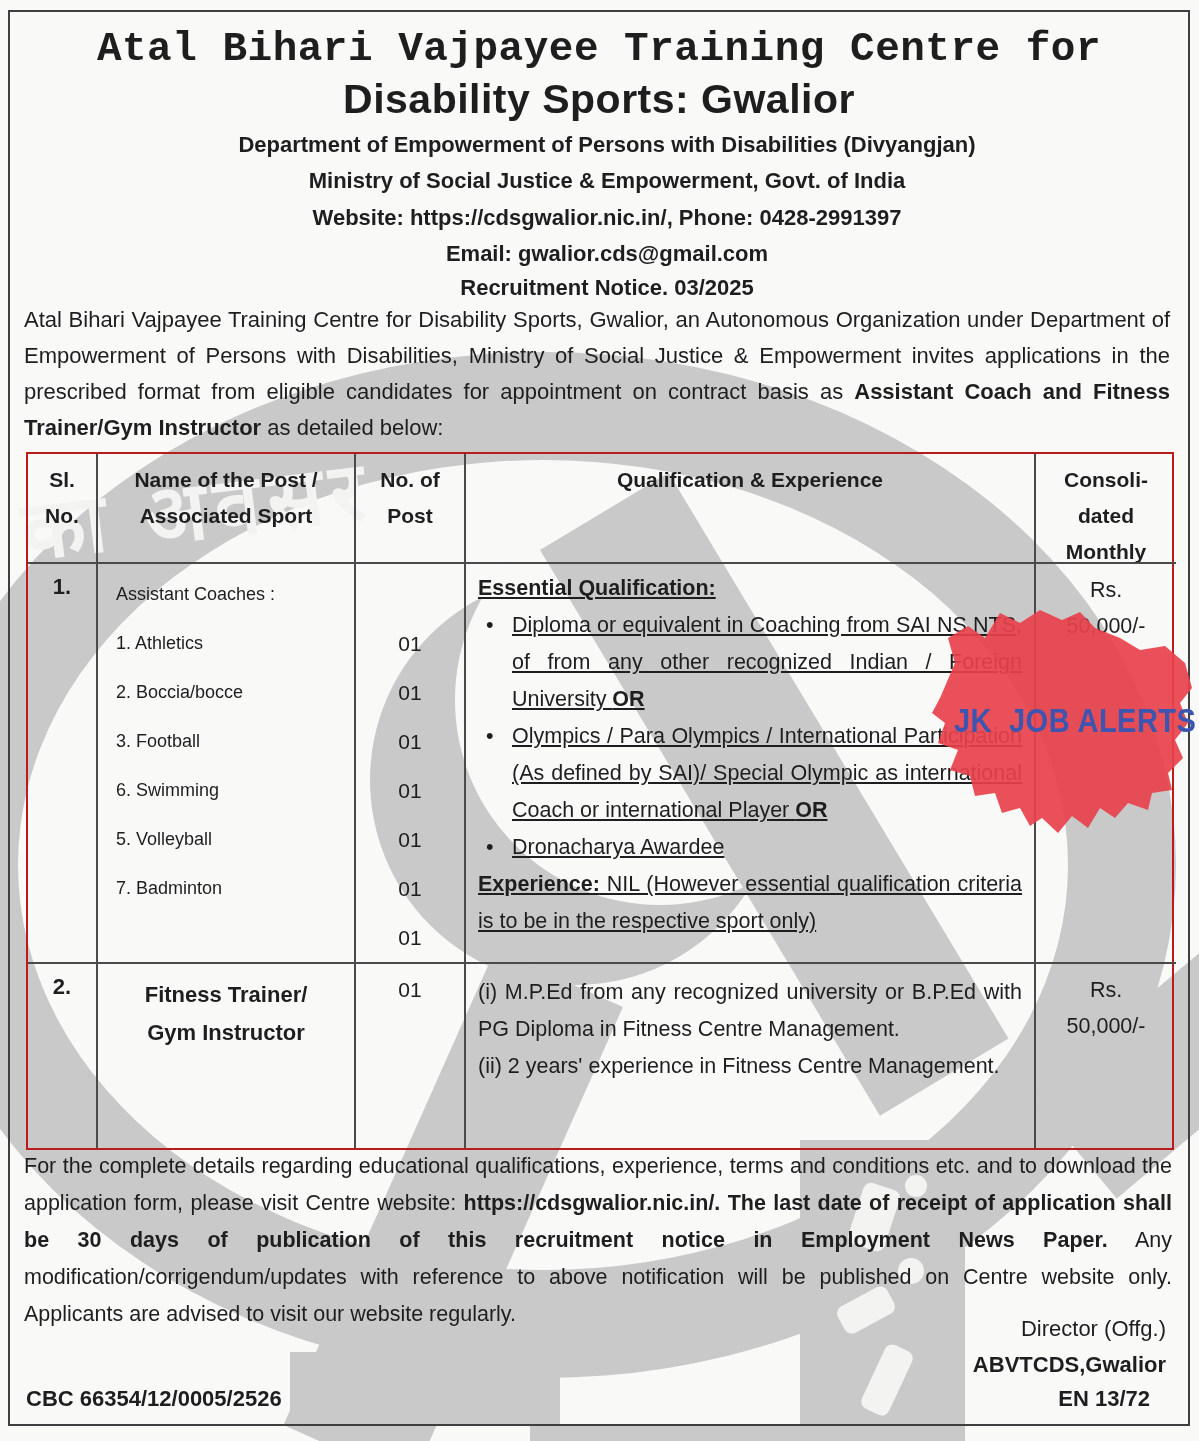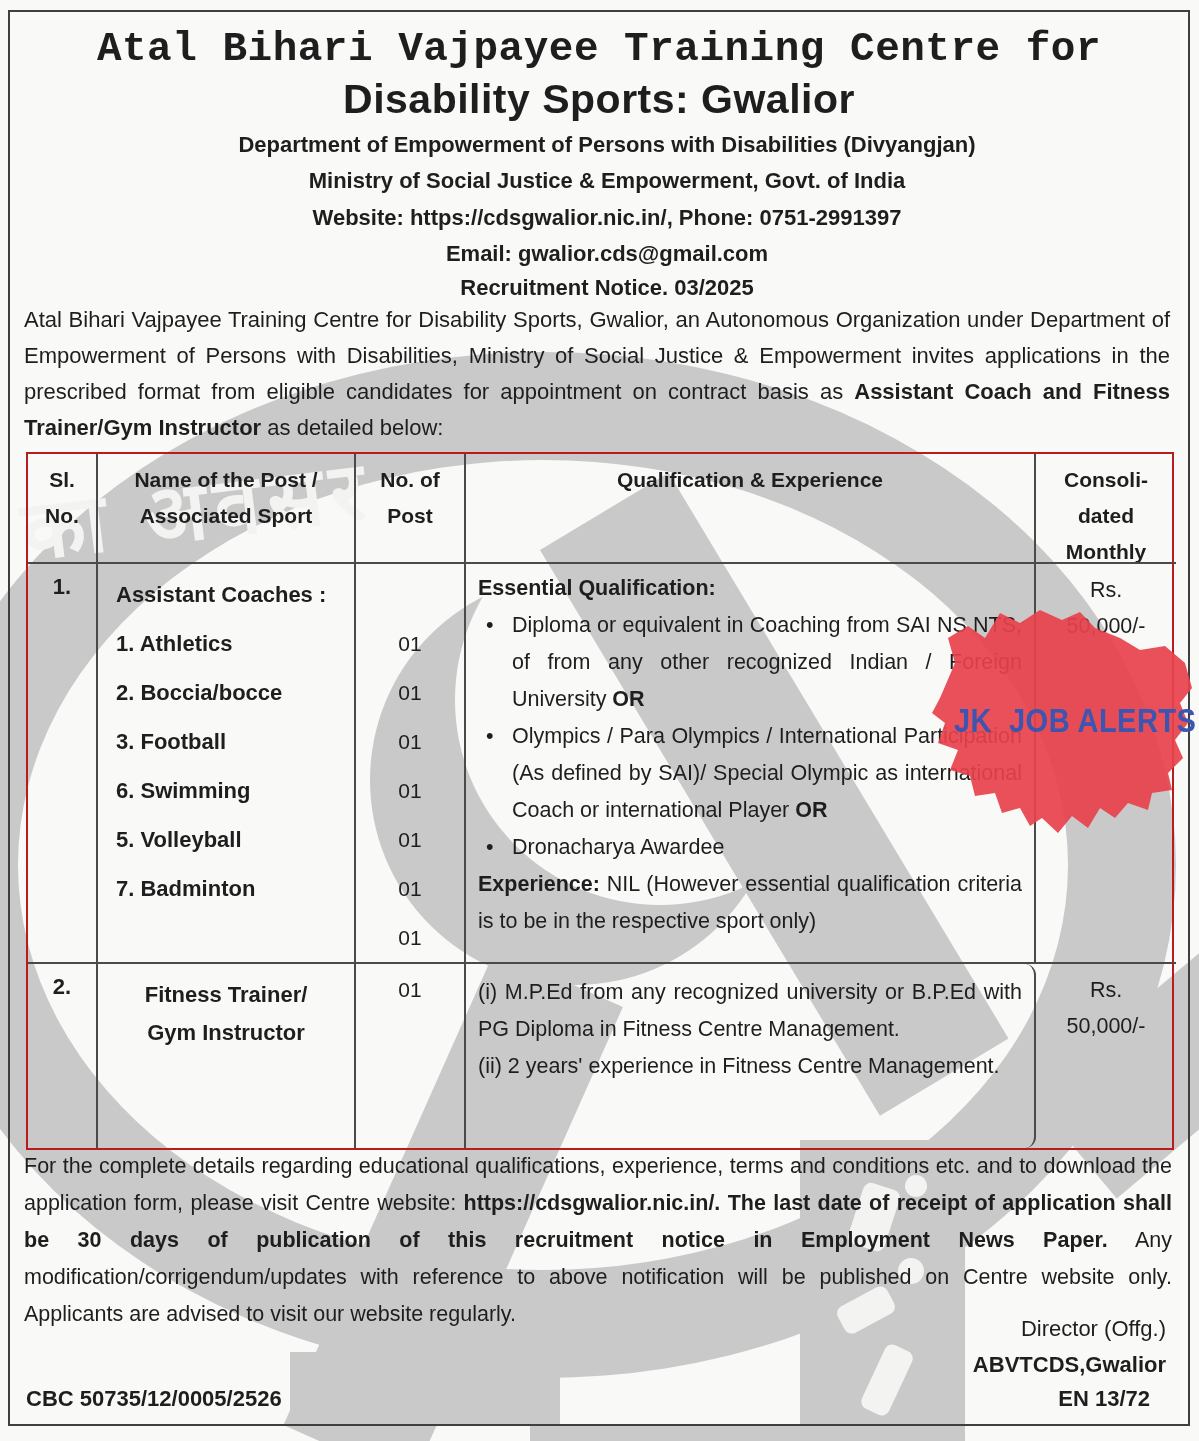--- a/index.html
+++ b/index.html
@@ -39,33 +39,33 @@
   
   .tbl{top:440px;left:16px;width:1148px;display:grid;
        grid-template-columns:70px 258px 110px 570px 140px;
        grid-template-rows:110px 400px 184px;
        border:2px solid #b91c1c;box-sizing:border-box;background:transparent;}
   .cell{border-right:2px solid #4a4a4a;border-bottom:2px solid #4a4a4a;box-sizing:border-box;overflow:hidden;}
   .cell.lastcol{border-right:none;}
   .cell.lastrow{border-bottom:none;}
   .hc{font-weight:bold;font-size:21px;line-height:36px;text-align:center;padding-top:8px;}
   .slcell{font-weight:bold;font-size:22px;text-align:center;padding-top:10px;}
-  .namecell1{padding:6px 0 0 18px;font-weight:bold;font-size:22px;line-height:49px;}
+  .namecell1{padding:6px 0 0 18px;font-weight:normal;font-size:18px;line-height:49px;}
   .postcell1{font-size:21px;text-align:center;line-height:49px;padding-top:6px;}
   .spacer{height:49px;}
-  .qcell{padding:6px 12px 0 12px;font-size:21.5px;line-height:37px;}
+  .qcell{padding:6px 12px 0 12px;font-size:21.5px;line-height:37px;text-decoration:underline;}
   .qhead{font-weight:bold;}
   .bullet{position:relative;padding-left:34px;text-align:justify;}
   .bullet::before{content:"\2022";position:absolute;left:8px;top:0;}
   .qexp{text-align:justify;}
   .qexp b{font-weight:bold;}
   .rscell{font-size:21.5px;text-align:center;line-height:36px;padding-top:8px;}
   .namecell2{font-weight:bold;font-size:22px;line-height:38px;text-align:center;padding-top:12px;}
   .postcell2{font-size:21px;text-align:center;padding-top:14px;}
-  .qcell2{padding:10px 12px 0 12px;font-size:21.5px;line-height:37px;text-align:justify;border-radius:11px;}
+  .qcell2{padding:10px 12px 0 12px;font-size:21.5px;line-height:37px;text-align:justify;}
   
   .foot{top:1136px;left:14px;width:1148px;font-size:21.5px;line-height:37px;text-align:justify;}
   .foot b{font-weight:bold;}
   .sig1{top:1304px;right:22px;font-size:22px;font-weight:normal;}
   .sig2{top:1340px;right:22px;font-size:22px;font-weight:bold;}
   .cbc{top:1374px;left:16px;font-size:22px;font-weight:bold;}
   .en{top:1374px;right:38px;font-size:22px;font-weight:bold;}
   
   .jk{position:absolute;left:928px;top:606px;width:265px;height:232px;z-index:5;pointer-events:none;}
   .jk svg{position:absolute;left:0;top:0;}
@@ -94,21 +94,21 @@
     <div class="wm-blob b5"></div>
     <div class="wm-hindi">का अवसर</div>
   </div>
 
   <div class="doc">
 
     <div class="c title t1">Atal Bihari Vajpayee Training Centre for</div>
     <div class="c title t2">Disability Sports: Gwalior</div>
     <div class="c sub dept">Department of Empowerment of Persons with Disabilities (Divyangjan)</div>
     <div class="c sub min">Ministry of Social Justice &amp; Empowerment, Govt. of India</div>
-    <div class="c sub web">Website: https://cdsgwalior.nic.in/, Phone: 0751-2991397</div>
+    <div class="c sub web">Website: https://cdsgwalior.nic.in/, Phone: 0428-2991397</div>
     <div class="c sub mail">Email: gwalior.cds@gmail.com</div>
     <div class="c sub ntc">Recruitment Notice. 03/2025</div>
 
     <div class="intro"><span>Atal Bihari Vajpayee Training Centre for Disability Sports, Gwalior, an Autonomous Organization under Department of Empowerment of Persons with Disabilities, Ministry of Social Justice &amp; Empowerment invites applications in the prescribed format from eligible candidates for appointment on contract basis as </span><b>Assistant Coach and Fitness Trainer/Gym Instructor</b><span> as detailed below:</span></div>
 
     <div class="tbl">
 
       <div class="cell hc">
         <div>Sl.</div>
         <div>No.</div>
@@ -175,21 +175,21 @@
       <div class="cell rscell lastcol lastrow">
         <div>Rs.</div>
         <div>50,000/-</div>
       </div>
     </div>
 
     <div class="foot"><span>For the complete details regarding educational qualifications, experience, terms and conditions etc. and to download the application form, please visit Centre website: </span><b>https://cdsgwalior.nic.in/.</b><span> </span><b>The last date of receipt of application shall be 30 days of publication of this recruitment notice in Employment News Paper.</b><span> Any modification/corrigendum/updates with reference to above notification will be published on Centre website only. Applicants are advised to visit our website regularly.</span></div>
 
     <div class="sig1">Director (Offg.)</div>
     <div class="sig2">ABVTCDS,Gwalior</div>
-    <div class="cbc">CBC 50735/12/0005/2526</div>
+    <div class="cbc">CBC 66354/12/0005/2526</div>
     <div class="en">EN 13/72</div>
   </div>
 
   <div class="jk">
     <svg width="265" height="232" viewBox="0 0 265 232">
       <polygon fill="#e8414b" fill-opacity="0.92" points="
         12,92 27,57 20,32 40,20 57,32 72,7 92,17 112,4 134,14 152,6 167,22
         192,32 212,44 237,40 257,57 264,82 252,97 260,117 247,134 255,152
         240,167 244,184 224,187 220,204 200,197 187,212 172,202 160,222
         144,210 130,227 114,212 102,220 92,202 74,207 67,187 47,190 42,170

